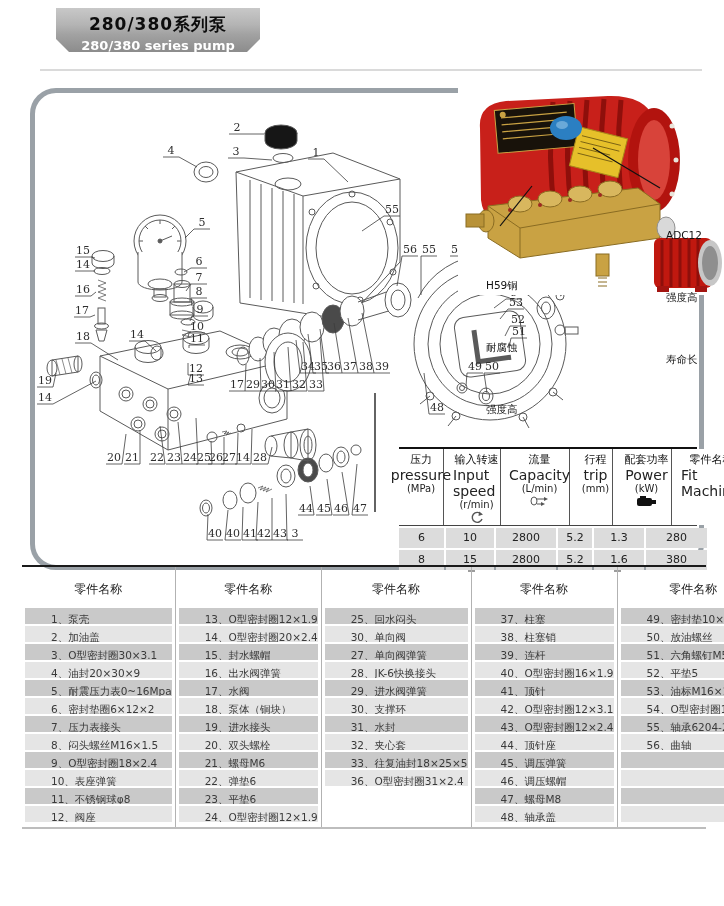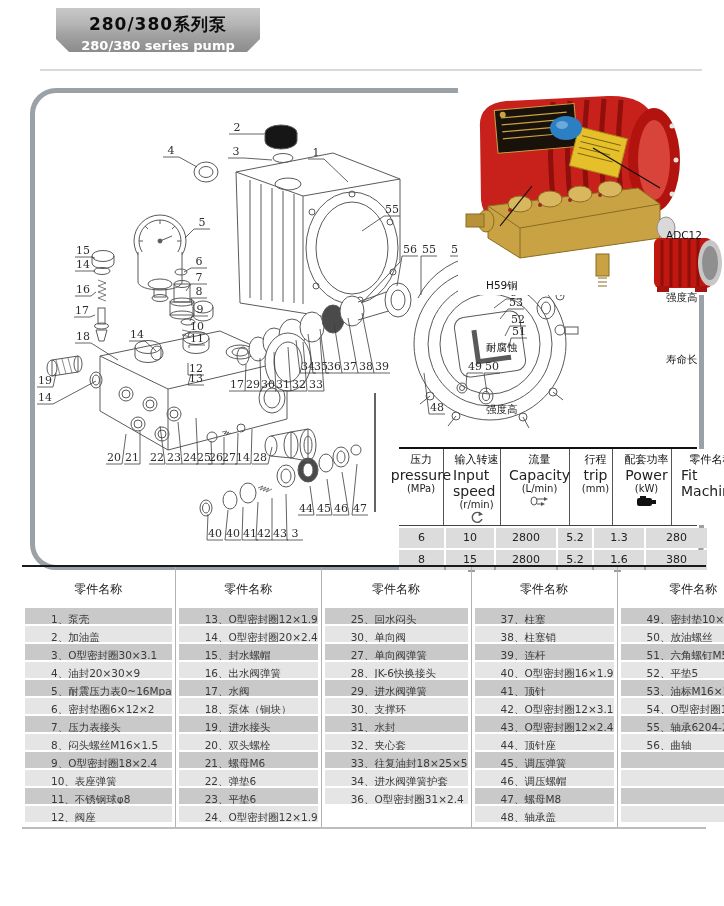--- a/index.html
+++ b/index.html
@@ -587,21 +587,20 @@
         <div class="phead">零件名称</div>
         <div class="prow dark">25、回水闷头</div>
         <div class="prow light">30、单向阀</div>
         <div class="prow dark">27、单向阀弹簧</div>
         <div class="prow light">28、JK-6快换接头</div>
         <div class="prow dark">29、进水阀弹簧</div>
         <div class="prow light">30、支撑环</div>
         <div class="prow dark">31、水封</div>
         <div class="prow light">32、夹心套</div>
         <div class="prow dark">33、往复油封18×25×5</div>
-        <div class="prow light">34、进水阀弹簧护套</div>
         <div class="prow light">36、O型密封圈31×2.4</div>
       </div>
       <div class="pcol">
         <div class="phead">零件名称</div>
         <div class="prow dark">37、柱塞</div>
         <div class="prow light">38、柱塞销</div>
         <div class="prow dark">39、连杆</div>
         <div class="prow light">40、O型密封圈16×1.9</div>
         <div class="prow dark">41、顶针</div>
         <div class="prow light">42、O型密封圈12×3.1</div>

